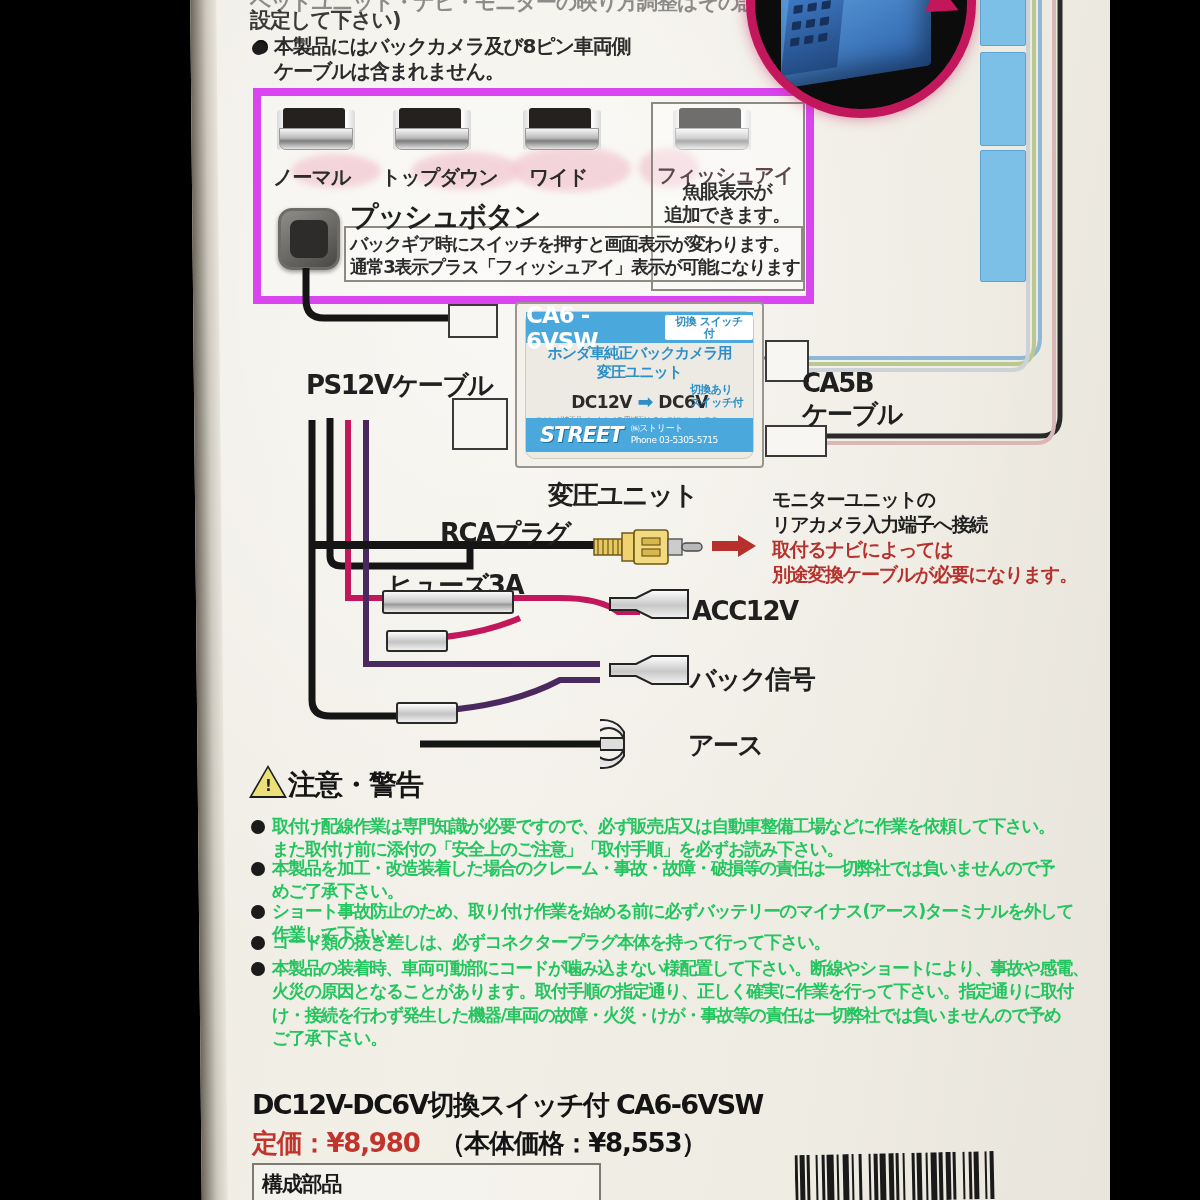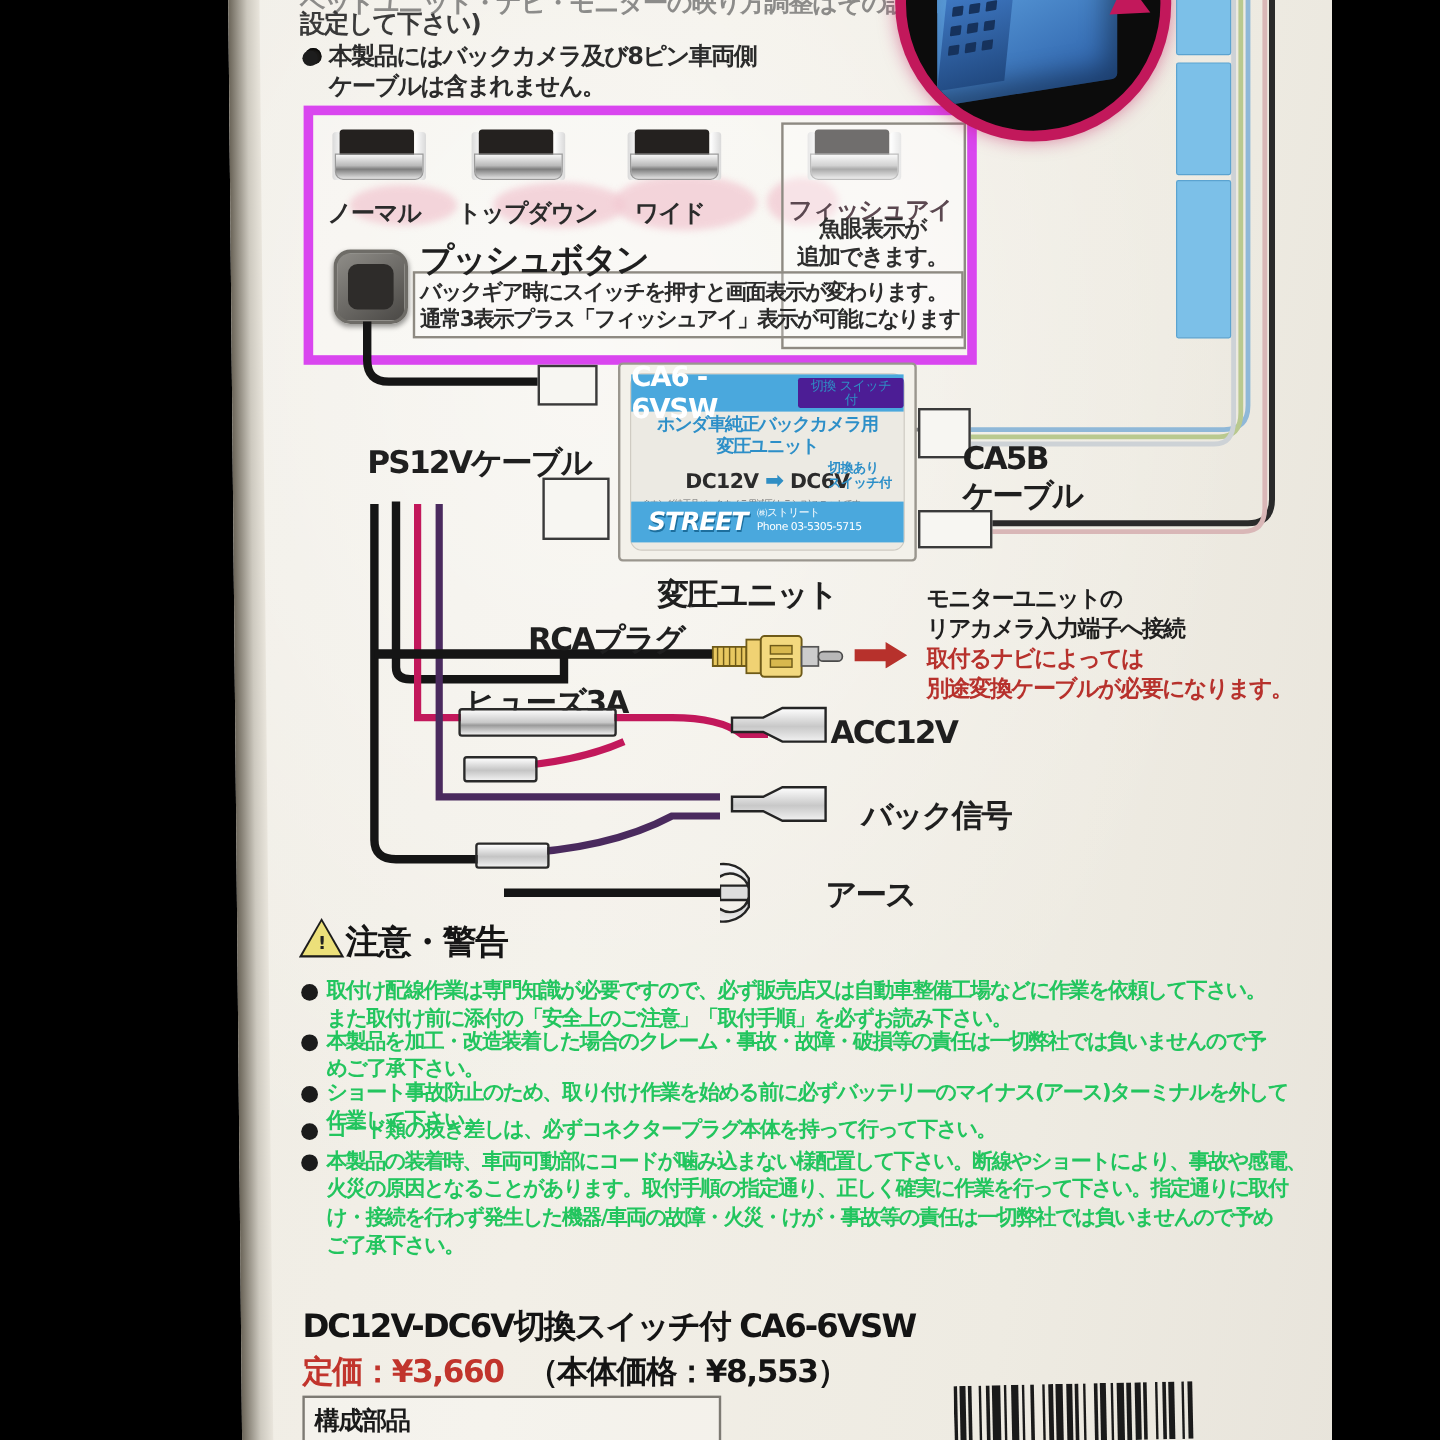--- a/index.html
+++ b/index.html
@@ -66,21 +66,21 @@
   #pbtnbox{position:absolute;left:344px;top:226px;width:455px;height:52px;border:2px solid #8e8a82;background:rgba(255,255,255,.22);}
 
   
   .wlabel{position:absolute;font-size:26px;font-weight:700;letter-spacing:-1.5px;color:#1f1f1f;}
 
   
   #unit{position:absolute;left:515px;top:302px;width:245px;height:162px;background:#f3f1ea;border:2px solid #9a968e;border-radius:4px;padding:0;overflow:hidden;}
   #unitInner{position:absolute;left:8px;top:7px;right:8px;bottom:7px;background:#eceae3;border-radius:10px;border:1px solid #cfcbc2;}
   #unitTitle{position:absolute;left:0;right:0;top:0;height:31px;background:#4aa8dd;display:flex;align-items:center;justify-content:center;gap:8px;}
   #unitTitleTxt{font-size:23px;font-weight:700;color:#fff;letter-spacing:-1px;}
-  #unitBadge{font-size:11px;font-weight:400;color:#2f8ec4;background:#4c1d95;padding:1px 8px;border-radius:2px;letter-spacing:-.5px;line-height:1.05;text-align:center;}
+  #unitBadge{font-size:11px;font-weight:700;color:#2f8ec4;background:#ffffff;padding:1px 8px;border-radius:2px;letter-spacing:-.5px;line-height:1.05;text-align:center;}
   #unitSub{position:absolute;left:0;right:0;top:32px;text-align:center;font-size:15px;font-weight:700;color:#2d8fc8;letter-spacing:-1.1px;line-height:1.25;}
   #unitVolt{position:absolute;left:0;right:0;top:78px;text-align:center;font-size:17px;font-weight:700;color:#2b2b2b;letter-spacing:-.5px;}
   #unitVolt .arw{color:#2f8ec4;font-size:19px;}
   #unitSw{position:absolute;right:10px;top:72px;font-size:11px;font-weight:700;color:#2d8fc8;letter-spacing:-.6px;line-height:1.15;text-align:left;}
   #unitFine{position:absolute;left:10px;right:10px;top:104px;font-size:7px;color:#6b6b6b;line-height:1.35;letter-spacing:-.3px;}
   #unitFoot{position:absolute;left:0;right:0;bottom:6px;height:34px;background:#4aa8dd;display:flex;align-items:center;}
   #brand{font-size:21px;font-weight:700;font-style:italic;color:#fff;letter-spacing:-1px;margin-left:14px;
     text-shadow:1px 1px 0 #1d6f9e;}
   #brandco{font-size:9px;color:#fff;margin-left:8px;line-height:1.3;letter-spacing:-.4px;}
 
@@ -233,21 +233,21 @@
   <div class="conn" style="left:765px;top:340px;width:40px;height:38px;"></div>
   <div class="conn" style="left:765px;top:425px;width:58px;height:28px;"></div>
 
   <div class="wlabel jp" style="left: 306px; top: 368px; white-space: pre-line;">PS12Vケーブル</div>
   <div class="wlabel jp" style="left: 802px; top: 368px; line-height: 1.18; white-space: pre-line;">CA5B
 ケーブル</div>
   <div class="wlabel jp" style="left: 548px; top: 478px; white-space: pre-line;">変圧ユニット</div>
   <div class="wlabel jp" style="left: 440px; top: 516px; white-space: pre-line;">RCAプラグ</div>
   <div class="wlabel jp" style="left: 388px; top: 568px; white-space: pre-line;">ヒューズ3A</div>
   <div class="wlabel jp" style="left: 692px; top: 596px; white-space: pre-line;">ACC12V</div>
-  <div class="wlabel jp" style="left: 690px; top: 662px; white-space: pre-line; padding-left: 28px;">バック信号</div>
+  <div class="wlabel jp" style="left: 690px; top: 662px; white-space: pre-line;">バック信号</div>
   <div class="wlabel jp" style="left: 688px; top: 728px; white-space: pre-line;">アース</div>
 
   <div style="position:absolute;left:382px;top:590px;width:128px;height:20px;border:2px solid #2a2a2a;border-radius:3px;
        background:linear-gradient(180deg,#fafafa,#c9c9c9 50%,#9a9a9a 62%,#ededed);"></div>
 
   <div class="term" style="left:386px;top:630px;width:62px;height:22px;">
     <div style="position:absolute;inset:0;border:2px solid #2a2a2a;border-radius:3px;background:linear-gradient(180deg,#fdfdfd,#c4c4c4 55%,#efefef);"></div>
   </div>
   <div class="term" style="left:396px;top:702px;width:62px;height:22px;">
     <div style="position:absolute;inset:0;border:2px solid #2a2a2a;border-radius:3px;background:linear-gradient(180deg,#fdfdfd,#c4c4c4 55%,#efefef);"></div>
@@ -386,21 +386,21 @@
   <div class="ctext jp" style="top: 931px; white-space: pre-line;">コード類の抜き差しは、必ずコネクタープラグ本体を持って行って下さい。</div>
 
   <div class="cbul" style="top:962px;"></div>
   <div class="ctext jp" style="top: 957px; white-space: pre-line;">本製品の装着時、車両可動部にコードが噛み込まない様配置して下さい。断線やショートにより、事故や感電、
 火災の原因となることがあります。取付手順の指定通り、正しく確実に作業を行って下さい。指定通りに取付
 け・接続を行わず発生した機器/車両の故障・火災・けが・事故等の責任は一切弊社では負いませんので予め
 ご了承下さい。</div>
 
   <div id="prod2" class="jp">DC12V-DC6V切換スイッチ付 CA6-6VSW</div>
   <div id="priceRow">
-    <span class="red jp">定価：¥3,660</span>
+    <span class="red jp">定価：¥8,980</span>
     <span class="jp" style="margin-left:12px;text-align:right;">（本体価格：¥8,553）</span>
   </div>
 
   <div id="compBox"></div>
   <div id="compLabel" class="jp">構成部品</div>
 
   <div id="barcode">
       <i style="left: 0px; width: 3px;"></i>
       <i style="left: 5px; width: 5px;"></i>
       <i style="left: 12px; width: 3px;"></i>

